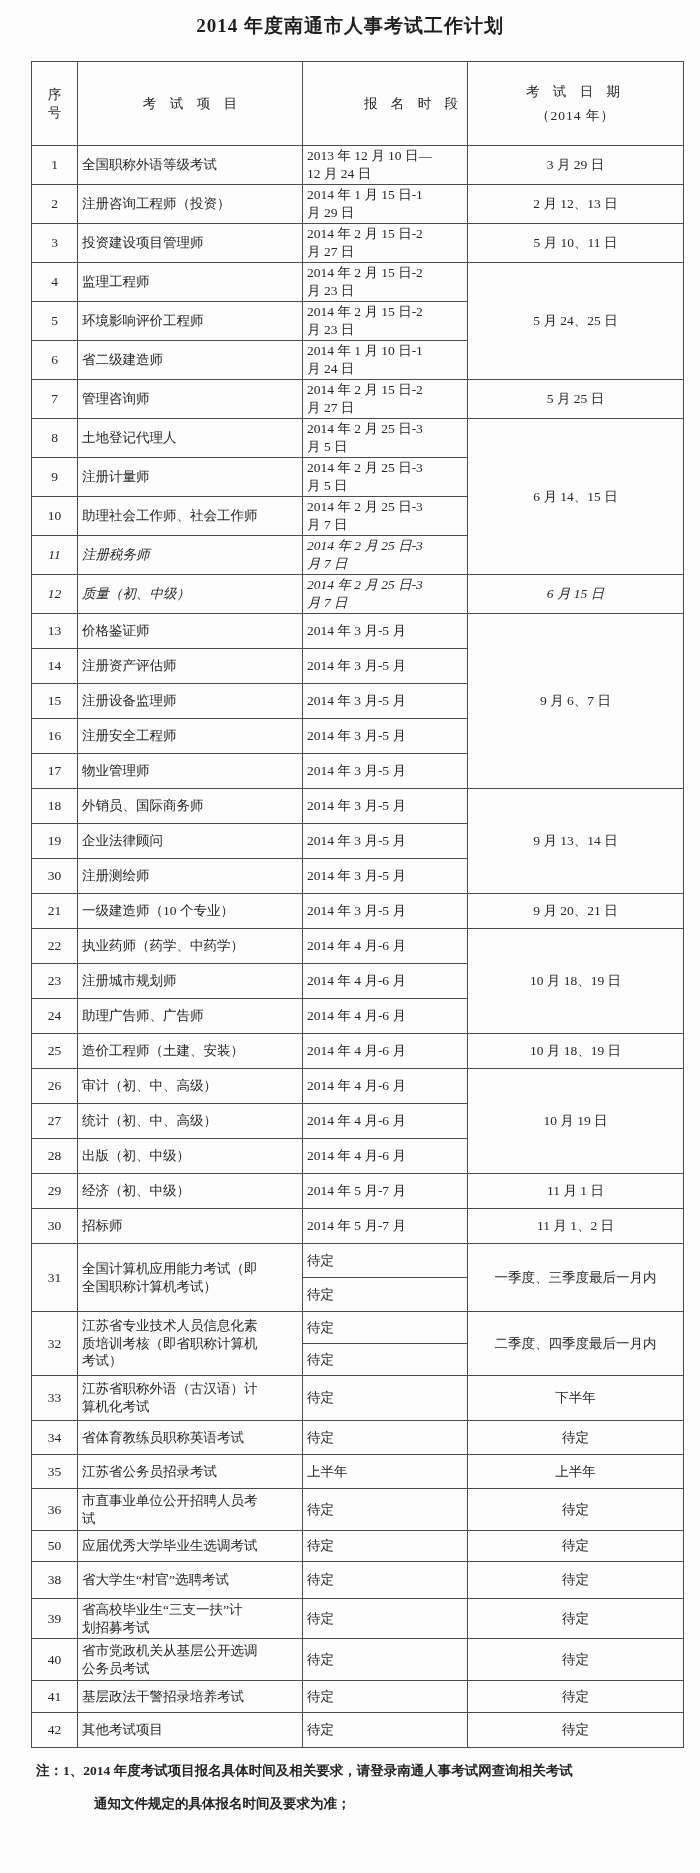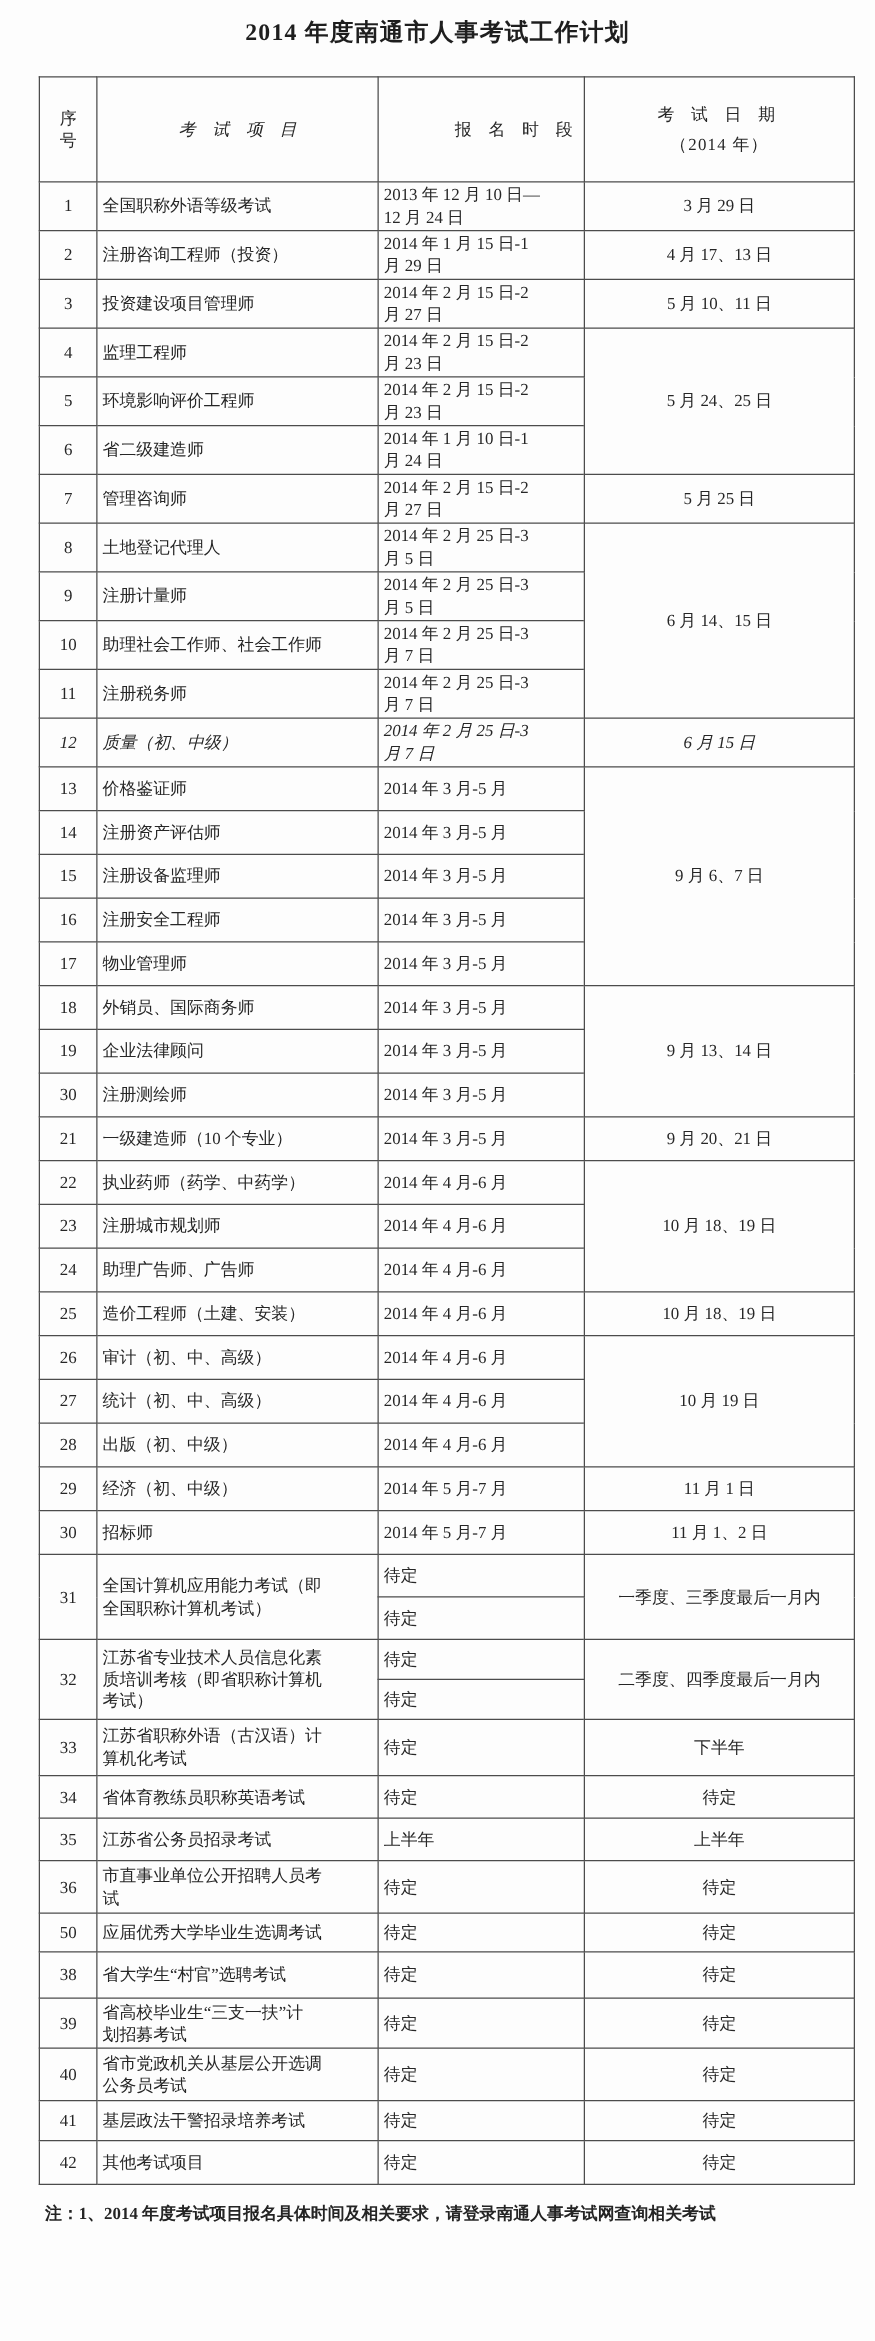--- a/index.html
+++ b/index.html
@@ -46,21 +46,20 @@
     white-space: pre-line;
     text-align: center;
     font-weight: bold;
     font-size: 14px;
     line-height: 2.0;
   }
   th.th-proj {
     text-align: center;
     font-weight: bold;
     font-size: 14px;
-    font-style: italic;
   }
   th.th-reg {
     text-align: right;
     font-weight: bold;
     font-size: 14px;
     letter-spacing: 5px;
   }
   th.th-date {
     text-align: center;
     font-weight: bold;
@@ -131,21 +130,21 @@
           <td class="c-project">全国职称外语等级考试</td>
           <td class="c-reg">2013 年 12 月 10 日—
 12 月 24 日</td>
           <td class="c-date">3 月 29 日</td>
         </tr>
         <tr style="height: 39px;">
           <td class="c-no">2</td>
           <td class="c-project">注册咨询工程师（投资）</td>
           <td class="c-reg">2014 年 1 月 15 日-1
 月 29 日</td>
-          <td class="c-date">4 月 17、13 日</td>
+          <td class="c-date">2 月 12、13 日</td>
         </tr>
         <tr style="height: 39px;">
           <td class="c-no">3</td>
           <td class="c-project">投资建设项目管理师</td>
           <td class="c-reg">2014 年 2 月 15 日-2
 月 27 日</td>
           <td class="c-date">5 月 10、11 日</td>
         </tr>
         <tr style="height: 39px;">
           <td class="c-no">4</td>
@@ -185,21 +184,21 @@
           <td class="c-project">注册计量师</td>
           <td class="c-reg">2014 年 2 月 25 日-3
 月 5 日</td>
         </tr>
         <tr style="height: 39px;">
           <td class="c-no">10</td>
           <td class="c-project">助理社会工作师、社会工作师</td>
           <td class="c-reg">2014 年 2 月 25 日-3
 月 7 日</td>
         </tr>
-        <tr style="height: 39px;">
+        <tr style="height: 39px; font-style: italic;">
           <td class="c-no">11</td>
           <td class="c-project">注册税务师</td>
           <td class="c-reg">2014 年 2 月 25 日-3
 月 7 日</td>
         </tr>
         <tr style="height: 39px; font-style: italic;">
           <td class="c-no">12</td>
           <td class="c-project">质量（初、中级）</td>
           <td class="c-reg">2014 年 2 月 25 日-3
 月 7 日</td>
@@ -386,15 +385,16 @@
           <td class="c-no">42</td>
           <td class="c-project">其他考试项目</td>
           <td class="c-reg">待定</td>
           <td class="c-date">待定</td>
         </tr>
       </tbody>
   </table>
 
   <div class="notes">
     <div class="note-line n0">注：1、2014 年度考试项目报名具体时间及相关要求，请登录南通人事考试网查询相关考试</div>
+    <div class="note-line n1">通知文件规定的具体报名时间及要求为准；</div>
   </div>
 
 </div>
 
 </body></html>

